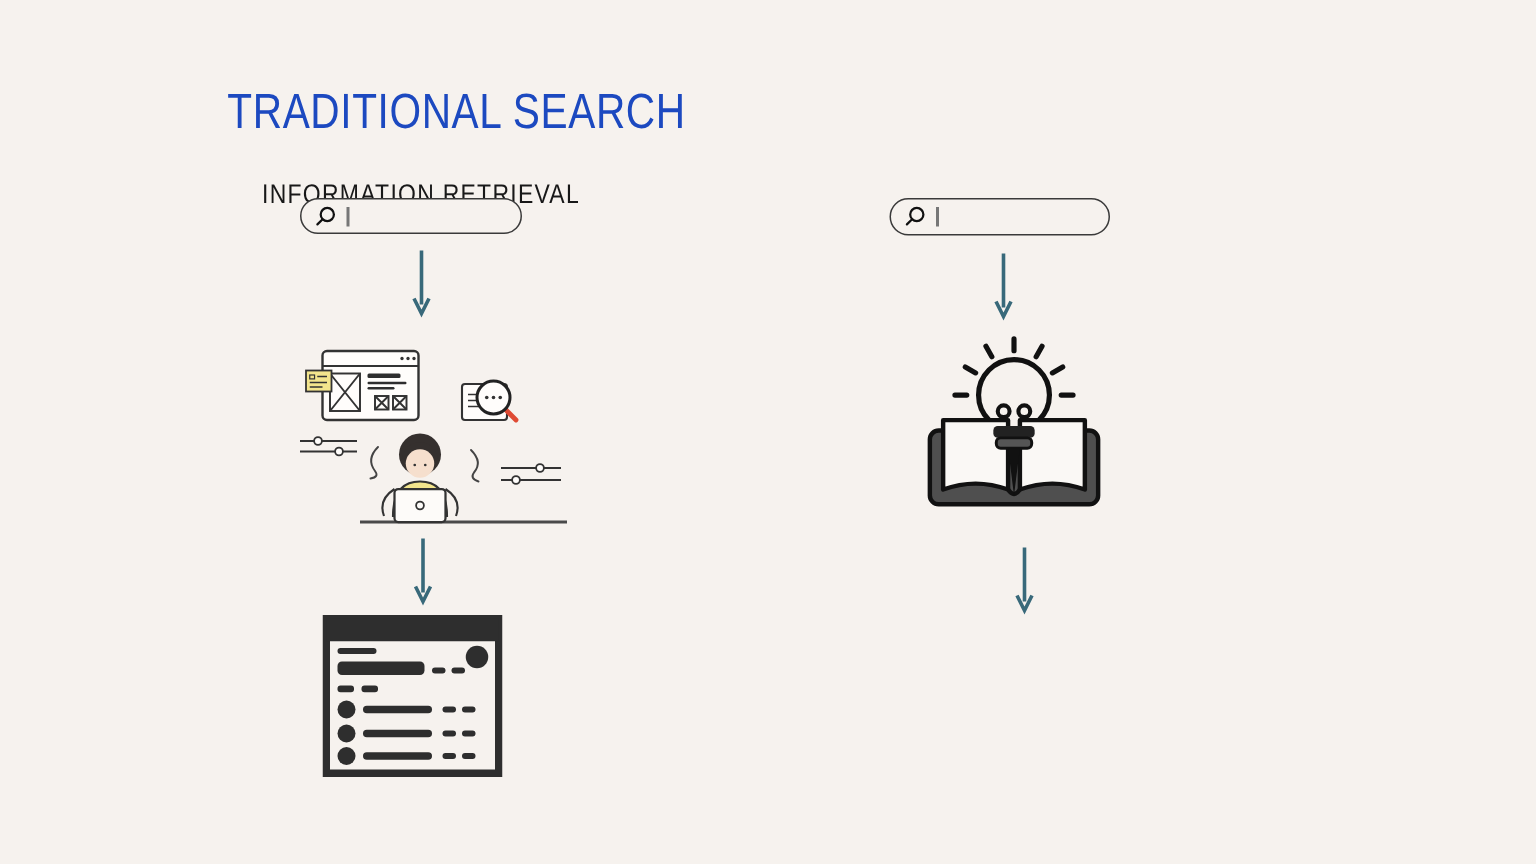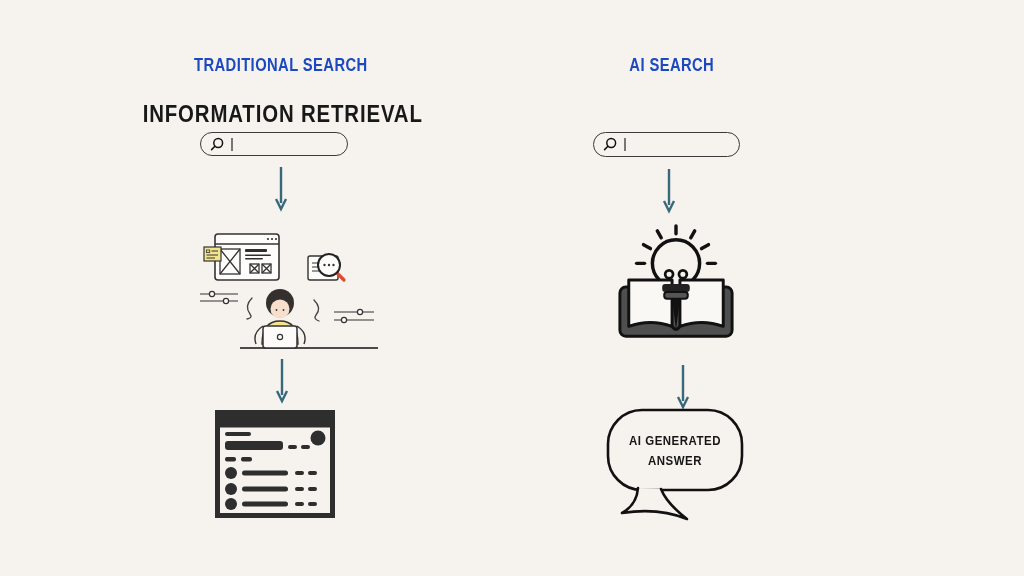--- a/index.html
+++ b/index.html
@@ -1,21 +1,21 @@
 <!DOCTYPE html>
 <html style="--bg: #f6f2ee; --blue: #1c49c0; --ink: #181818; --teal: #38697a; --dark: #2e2e2e; --yellow: #f3e58d; --red: #df4a33; --book-cover: #4f4f4f; --book_cover: #4f4f4f; --skin: #f6dfcd; --hair: #35302e;"><head>
 <meta charset="utf-8">
 <style>
   html,body{margin:0;padding:0;}
   .canvas{position:relative;width:1024px;height:576px;background:var(--bg,#f6f2ee);
           overflow:hidden;font-family:"Liberation Sans",sans-serif;}
   .abs{position:absolute;}
   .colhead{text-align:center;white-space:nowrap;}
-  .title{font-size:18px;font-weight:700;color:var(--blue,#1c49c0);letter-spacing:.5px;}
-  .subtitle{font-size:24px;font-weight:700;color:var(--ink,#181818);letter-spacing:1px;}
+  .title{font-size:33px;font-weight:400;color:var(--blue,#1c49c0);letter-spacing:.5px;text-align:right;}
+  .subtitle{font-size:18px;font-weight:400;color:var(--ink,#181818);letter-spacing:1px;margin-top:19px;}
   .condense{display:inline-block;transform:scaleX(.82);transform-origin:center;}
   .condense2{display:inline-block;transform:scaleX(.85);transform-origin:center;}
   .searchbar{display:flex;align-items:center;gap:6px;padding-left:9px;box-sizing:border-box;
              border:1.6px solid #3a3a3a;border-radius:13px;background:var(--bg,#f6f2ee);}
   .cursor{width:1.5px;height:13px;background:#777;}
   .bubble-text{font-size:13.5px;font-weight:800;color:#161616;letter-spacing:.6px;
                line-height:1.5;text-align:center;transform:scaleX(.85);transform-origin:center;}
 </style>
 </head>
 <body>
@@ -142,23 +142,20 @@
       <rect x="27" y="76.5" width="46" height="5" rx="2.5"></rect>
       <rect x="80" y="77" width="9" height="4" rx="2"></rect>
       <rect x="93" y="77" width="9" height="4" rx="2"></rect>
       <circle cx="16" cy="94" r="6"></circle>
       <rect x="27" y="91.5" width="46" height="5" rx="2.5"></rect>
       <rect x="80" y="92" width="9" height="4" rx="2"></rect>
       <rect x="93" y="92" width="9" height="4" rx="2"></rect>
     </g>
   </svg>
 
-  <div class="abs colhead title" style="left:522px;top:55px;width:300px">
-    <span class="condense">AI SEARCH</span>
-  </div>
 
 
   <div class="searchbar abs" style="left:593px;top:132px;width:147px;height:25px">
     <svg width="15" height="15" viewBox="0 0 15 15">
       <circle cx="8.2" cy="6" r="4.4" fill="none" stroke="#111" stroke-width="1.5"></circle>
       <line x1="4.9" y1="9.3" x2="1.6" y2="12.6" stroke="#111" stroke-width="1.5" stroke-linecap="round"></line>
     </svg>
     <span class="cursor"></span>
     <span></span>
   </div>
@@ -195,21 +192,14 @@
     <rect x="56" y="61" width="28" height="8" rx="3" fill="#222"></rect>
     <rect x="58" y="69" width="24" height="7" rx="3" fill="#555" stroke="#111" stroke-width="2"></rect>
     <path d="M66 76 L74 76 L70 108 Z" fill="#111"></path>
   </svg>
 
   <svg class="abs" style="left:676px;top:364px" width="14" height="46" viewBox="0 0 14 46">
     <path d="M7 1 V37" stroke="var(--teal)" stroke-width="2.4" fill="none"></path>
     <path d="M2 33 L7 43 L12 33" fill="none" stroke="var(--teal)" stroke-width="2.4"></path>
   </svg>
 
-  <div class="abs" style="left:600px;top:405px;width:150px;height:120px">
-    <svg width="150" height="120" viewBox="0 0 150 120">
-      <rect x="8" y="5" width="134" height="80" rx="34" fill="var(--bg)" stroke="#111" stroke-width="2.6"></rect>
-      <path d="M38 83 C37 96 31 103 22 108 C47 104 70 107 87 114 C74 104 65 94 61 84" fill="var(--bg)" stroke="#111" stroke-width="2.6" stroke-linejoin="round" stroke-linecap="round"></path>
-    </svg>
-    <div class="abs bubble-text" style="left:10px;top:26px;width:130px">AI GENERATED ANSWER</div>
-  </div>
 
 </div>
 
 </body></html>

